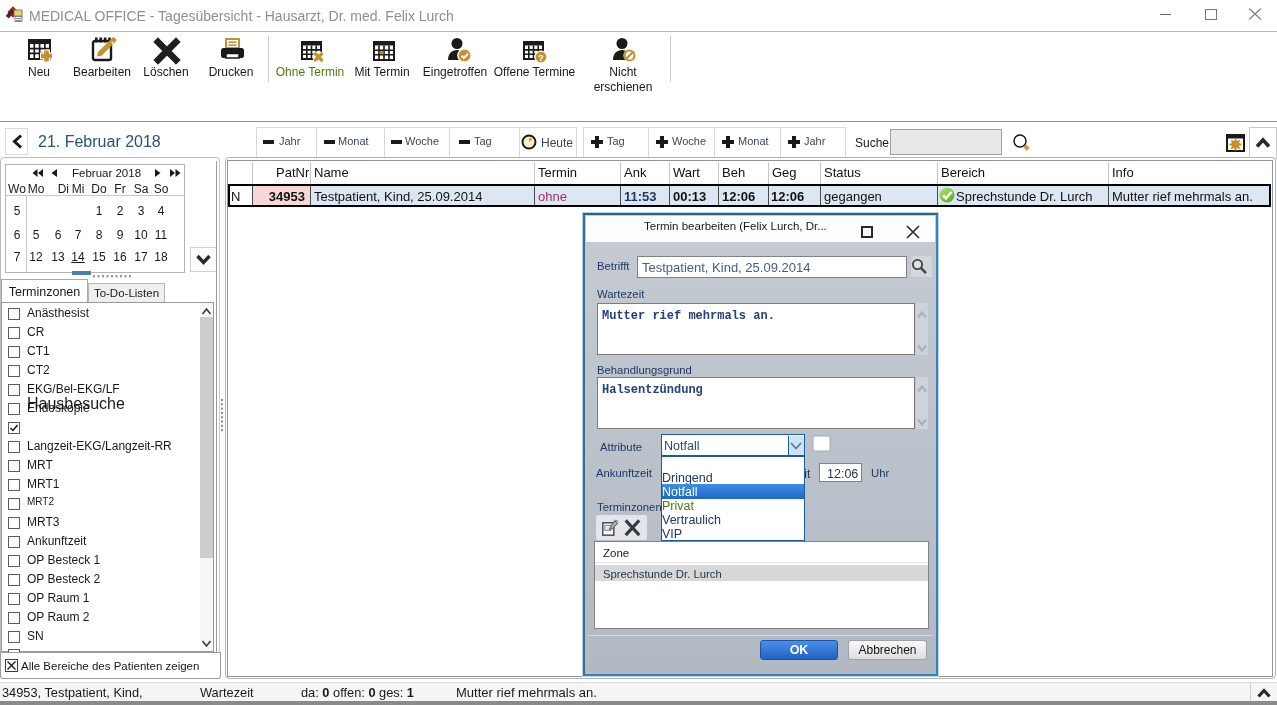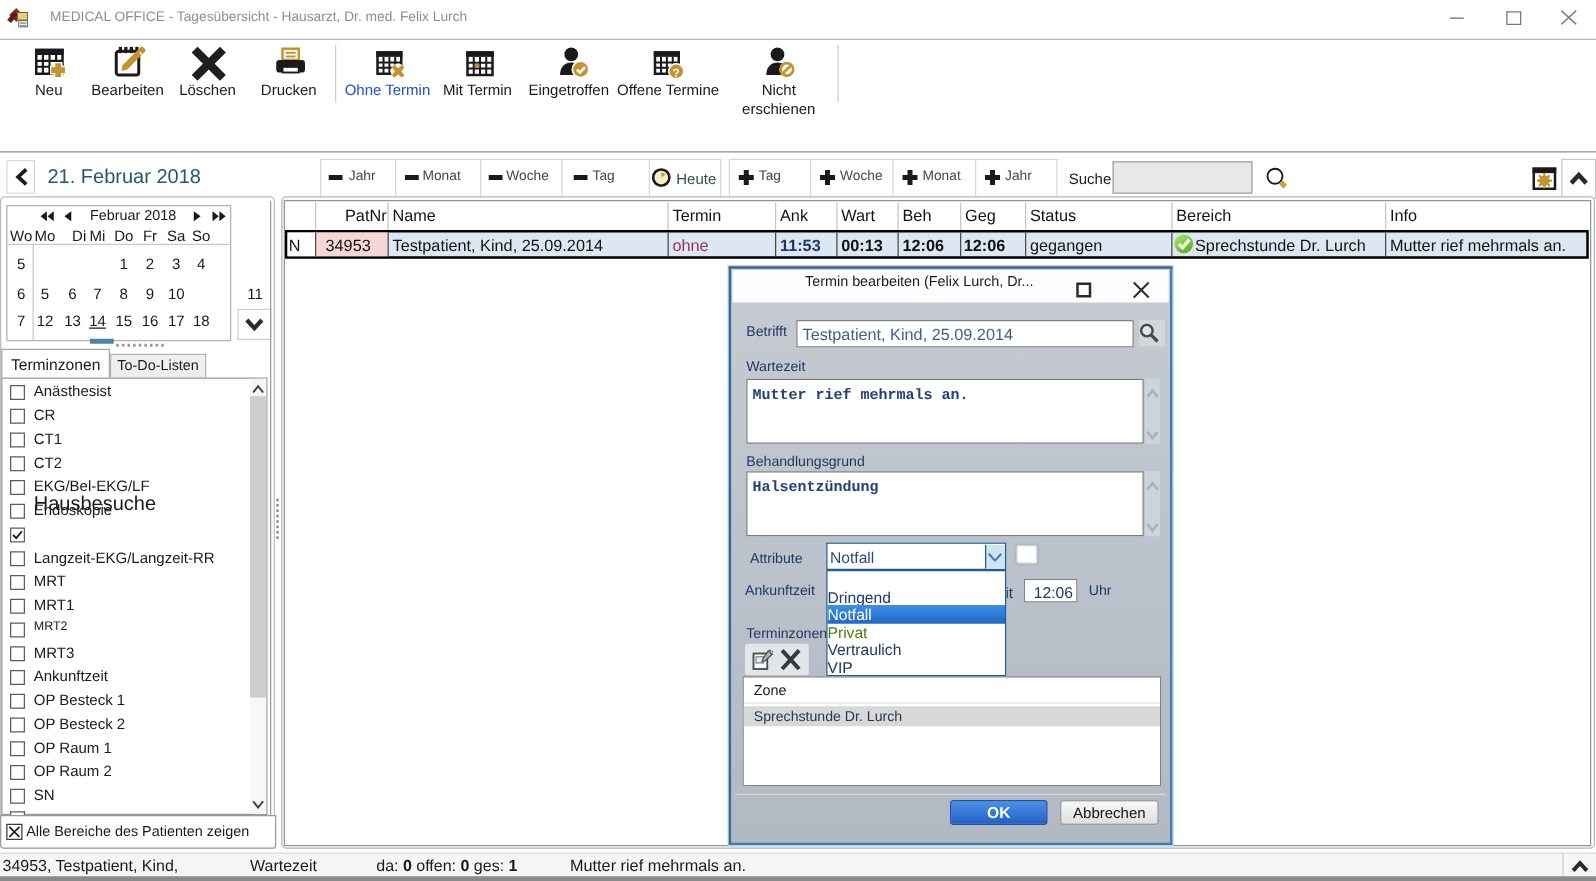--- a/index.html
+++ b/index.html
@@ -13,21 +13,21 @@
 
 <div class="abs" id="titlebar" style="left:0;top:0;width:1277px;height:31px;background:#fff;border-bottom:1px solid #b9b9b9;"></div>
 <svg style="left:8px;top:6px;" width="16" height="16" viewBox="0 0 16 16">
   <rect x="1" y="2" width="8" height="8" transform="rotate(45 5 6)" fill="#8c2f2f"></rect>
   <rect x="0.5" y="3" width="4" height="9" transform="rotate(38 2 7)" fill="#5a2020"></rect>
   <rect x="6" y="4" width="8" height="6" fill="#e8cf7a" stroke="#7a6a30" stroke-width="0.8"></rect>
   <rect x="7" y="10.5" width="7" height="5" fill="#f2f2ee" stroke="#6a6a6a" stroke-width="0.8"></rect>
   <rect x="8" y="12" width="5" height="1" fill="#888"></rect>
   <rect x="8" y="14" width="5" height="1" fill="#888"></rect>
 </svg>
-<div class="lbl" style="left:40px;top:8px;font-size:11px;color:#8f8f8f;">MEDICAL OFFICE - Tagesübersicht - Hausarzt, Dr. med. Felix Lurch</div>
+<div class="lbl" style="left:29px;top:8px;font-size:14px;color:#8f8f8f;">MEDICAL OFFICE - Tagesübersicht - Hausarzt, Dr. med. Felix Lurch</div>
 <div class="abs" style="left:1160px;top:14px;width:11px;height:1px;background:#6a6a6a;"></div>
 <div class="abs" style="left:1205px;top:9px;width:10px;height:9px;border:1px solid #777;"></div>
 <svg style="left:1248px;top:8px;" width="14" height="12" viewBox="0 0 14 12">
   <path d="M1 0.5 L13 11.5 M13 0.5 L1 11.5" stroke="#7d7d7d" stroke-width="1.1" fill="none"></path>
 </svg>
 
 <div class="abs" id="toolbar" style="left:0;top:32px;width:1277px;height:90px;background:#fff;border-bottom:1.5px solid #8f8f8f;box-sizing:border-box;"></div>
 <div class="abs" style="left:268px;top:36px;width:1px;height:46px;background:#cfcfcf;"></div>
 <div class="abs" style="left:670px;top:36px;width:1px;height:46px;background:#cfcfcf;"></div>
 
@@ -70,21 +70,21 @@
 </svg>
 <div class="lbl" style="left:201px;top:65px;width:60px;text-align:center;font-size:12px;color:#1a1a1a;">Drucken</div>
 
 <svg style="left:301px;top:41px;" width="24" height="22" viewBox="0 0 24 22">
   <rect x="1" y="1" width="19" height="17" fill="#fff" stroke="#1a1a1a" stroke-width="2"></rect>
   <rect x="0" y="0" width="21" height="4.5" fill="#1a1a1a"></rect>
   <path d="M5.8 4.5 V18 M10.5 4.5 V18 M15.2 4.5 V18 M1 8.9 H20 M1 13.2 H20" stroke="#1a1a1a" stroke-width="1.6" fill="none"></path>
   <circle cx="17.5" cy="16" r="6" fill="#fff"></circle>
   <path d="M14.5 13 L20.5 19 M20.5 13 L14.5 19" stroke="#c4922e" stroke-width="3.4" stroke-linecap="round"></path>
 </svg>
-<div class="lbl" style="left:275px;top:65px;width:70px;text-align:center;font-size:12px;color:#1d4ed8;">Ohne Termin</div>
+<div class="lbl" style="left:275px;top:65px;width:70px;text-align:center;font-size:12px;color:#4d7c0f;">Ohne Termin</div>
 
 <svg style="left:373px;top:41px;" width="23" height="21" viewBox="0 0 23 21">
   <rect x="1" y="1" width="20" height="18" fill="#fff" stroke="#1a1a1a" stroke-width="2"></rect>
   <rect x="0" y="0" width="22" height="4.5" fill="#1a1a1a"></rect>
   <path d="M6 4.5 V19 M11 4.5 V19 M16 4.5 V19 M1 9.2 H21 M1 13.8 H21" stroke="#1a1a1a" stroke-width="1.6" fill="none"></path>
   <rect x="7" y="10" width="3.5" height="3.2" fill="#c4922e"></rect>
 </svg>
 <div class="lbl" style="left:347px;top:65px;width:70px;text-align:center;font-size:12px;color:#1a1a1a;">Mit Termin</div>
 
 <svg style="left:446px;top:38px;" width="26" height="25" viewBox="0 0 26 25">
@@ -220,21 +220,21 @@
 <div class="cdat" style="left:88px;top:204px;">1</div>
 <div class="cdat" style="left:109px;top:204px;">2</div>
 <div class="cdat" style="left:130px;top:204px;">3</div>
 <div class="cdat" style="left:150px;top:204px;">4</div>
 <div class="cdat" style="left:25px;top:228px;">5</div>
 <div class="cdat" style="left:47px;top:228px;">6</div>
 <div class="cdat" style="left:67px;top:228px;">7</div>
 <div class="cdat" style="left:88px;top:228px;">8</div>
 <div class="cdat" style="left:109px;top:228px;">9</div>
 <div class="cdat" style="left:130px;top:228px;">10</div>
-<div class="cdat" style="left:150px;top:228px;margin-left:43px;">11</div>
+<div class="cdat" style="left:150px;top:228px;">11</div>
 <div class="cdat" style="left:25px;top:250px;">12</div>
 <div class="cdat" style="left:47px;top:250px;">13</div>
 <div class="cdat" style="left:67px;top:250px;text-decoration:underline;">14</div>
 <div class="cdat" style="left:88px;top:250px;">15</div>
 <div class="cdat" style="left:109px;top:250px;">16</div>
 <div class="cdat" style="left:130px;top:250px;">17</div>
 <div class="cdat" style="left:150px;top:250px;">18</div>
 <div class="abs" style="left:72px;top:271px;width:19px;height:4px;background:#4d83a8;"></div>
 <svg style="left:93px;top:275px;" width="38" height="3" viewBox="0 0 38 3">
   <g fill="#9a9a9a">
@@ -358,21 +358,21 @@
 <div class="hsep" style="left:718px;"></div>
 <div class="hsep" style="left:768px;"></div>
 <div class="hsep" style="left:820px;"></div>
 <div class="hsep" style="left:937px;"></div>
 <div class="hsep" style="left:1108px;"></div>
 
 <div class="abs" style="left:228px;top:184px;width:1043px;height:23px;background:#dde7f3;border:2px solid #000;box-sizing:border-box;"></div>
 <div class="abs" style="left:230px;top:186px;width:22px;height:19px;background:#fff;"></div>
 <div class="abs" style="left:252px;top:186px;width:58px;height:19px;background:#f6d7d5;"></div>
 <div class="td" style="left:231px;">N</div>
-<div class="td" style="left:252px;width:53px;text-align:center;font-weight:normal;">34953</div>
+<div class="td" style="left:252px;width:53px;text-align:right;font-weight:bold;">34953</div>
 <div class="td" style="left:314px;">Testpatient, Kind, 25.09.2014</div>
 <div class="td" style="left:538px;color:#993366;">ohne</div>
 <div class="td" style="left:624px;font-weight:bold;color:#1f3864;">11:53</div>
 <div class="td" style="left:673px;font-weight:bold;">00:13</div>
 <div class="td" style="left:722px;font-weight:bold;">12:06</div>
 <div class="td" style="left:771px;font-weight:bold;">12:06</div>
 <div class="td" style="left:824px;">gegangen</div>
 <svg style="left:939px;top:187px;" width="17" height="16" viewBox="0 0 17 16">
   <defs>
       <linearGradient id="gg" x1="0" y1="0" x2="0.6" y2="1">

